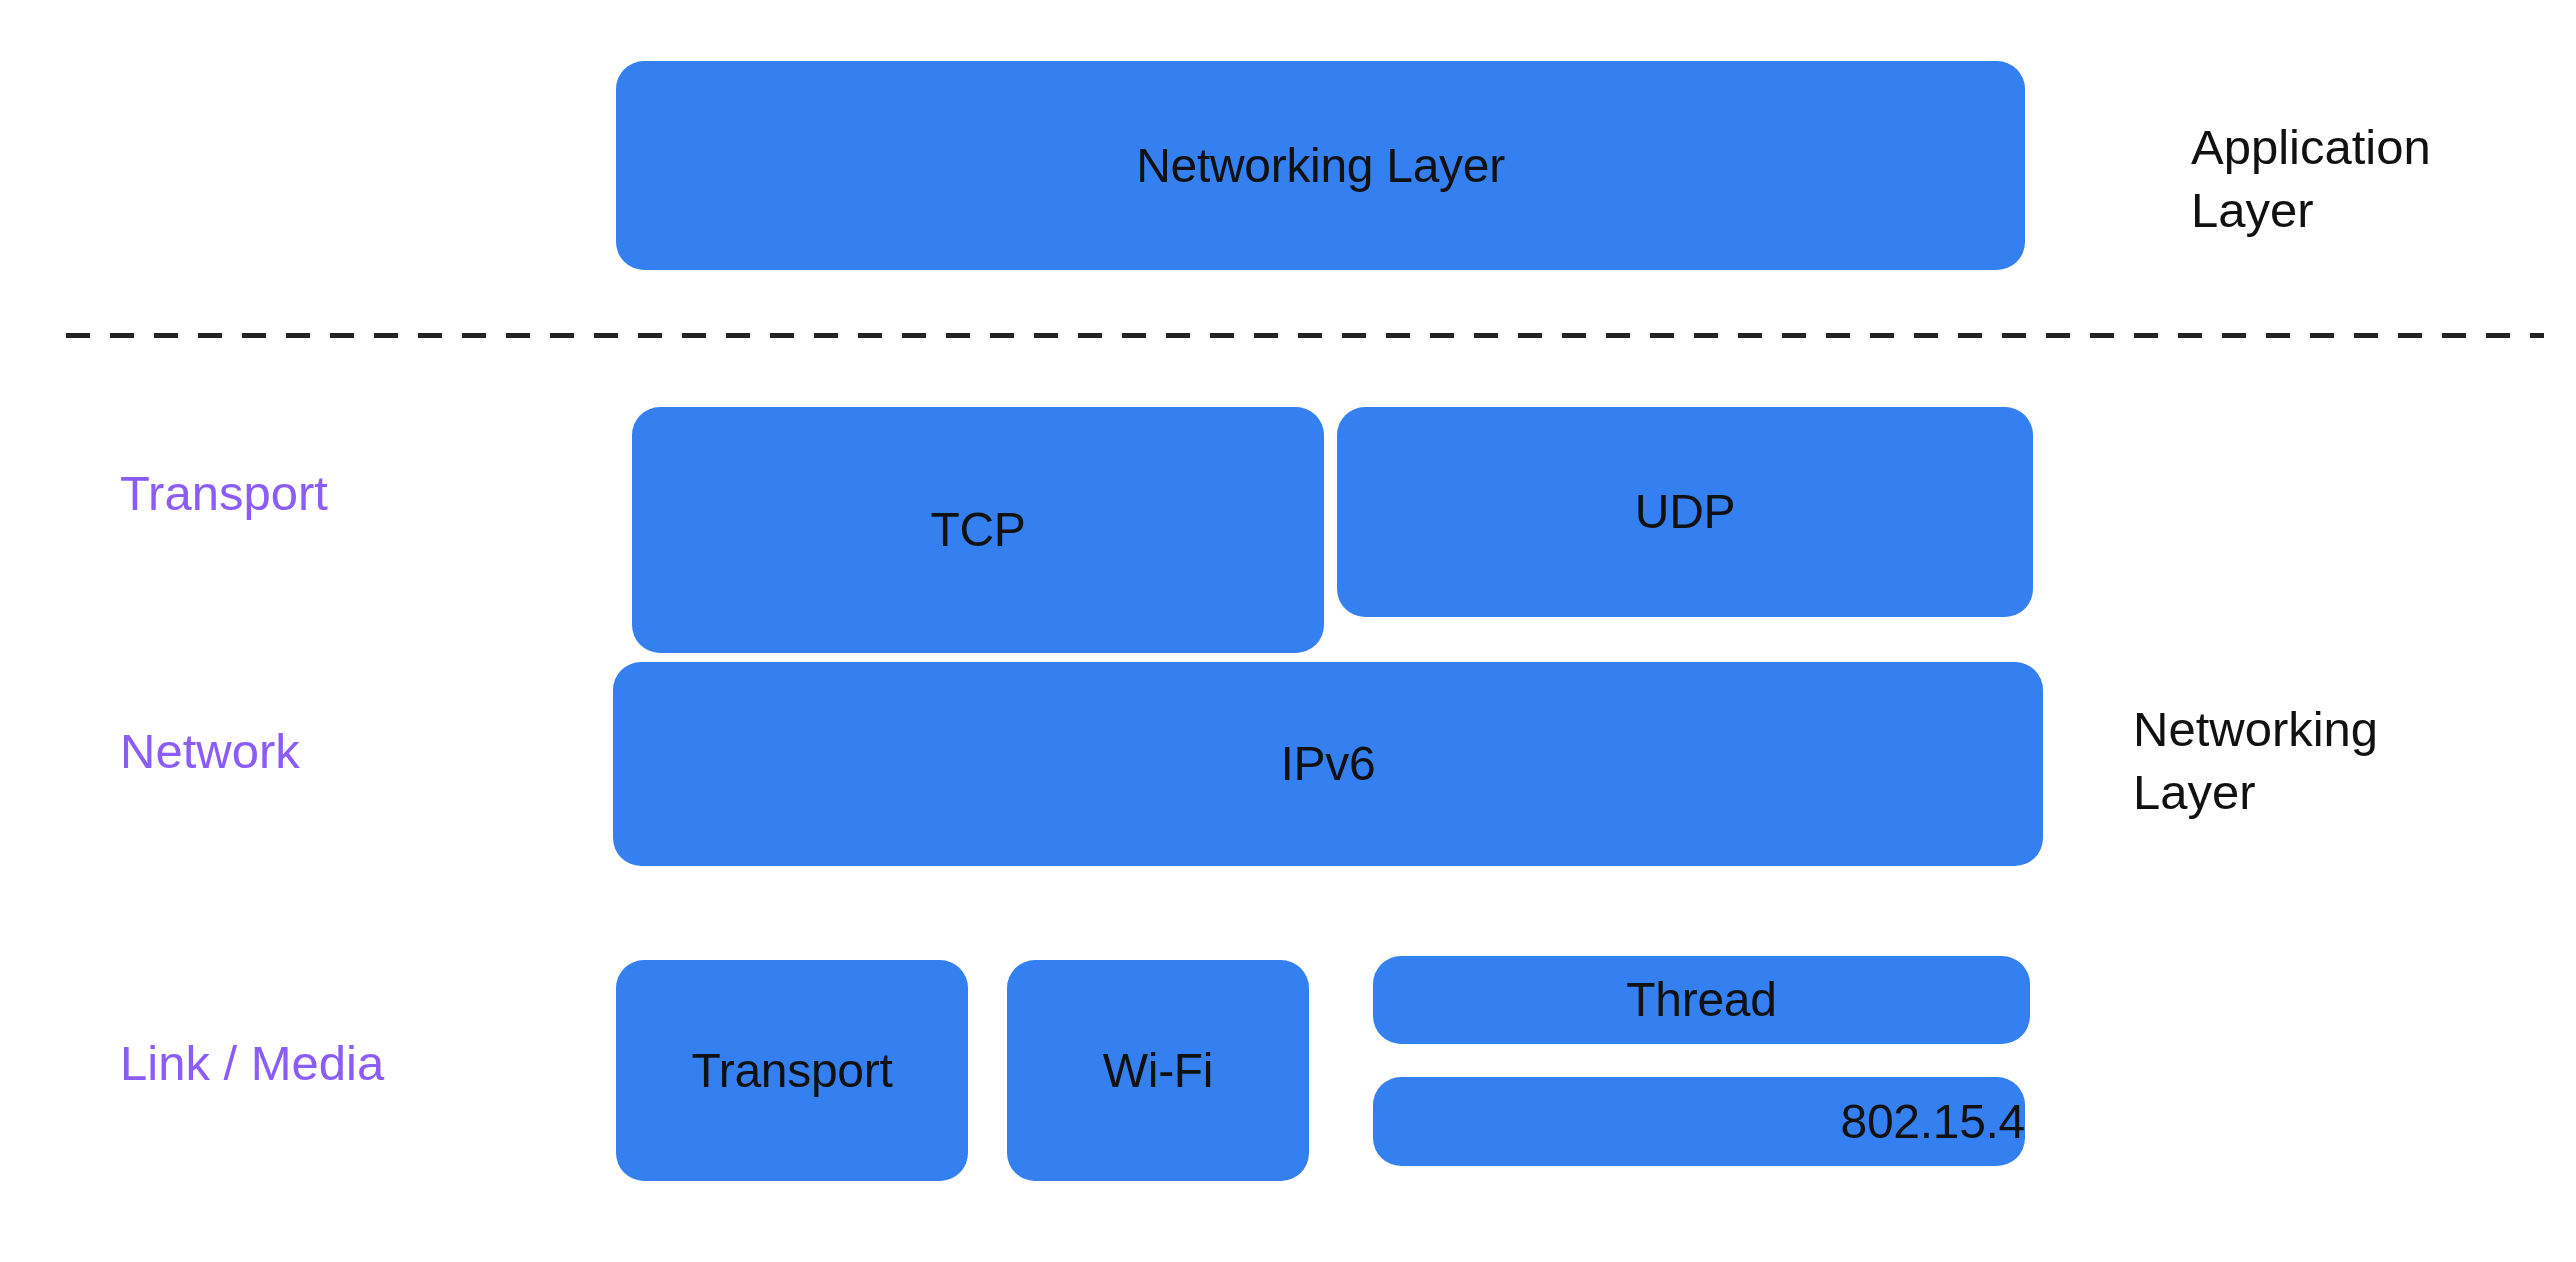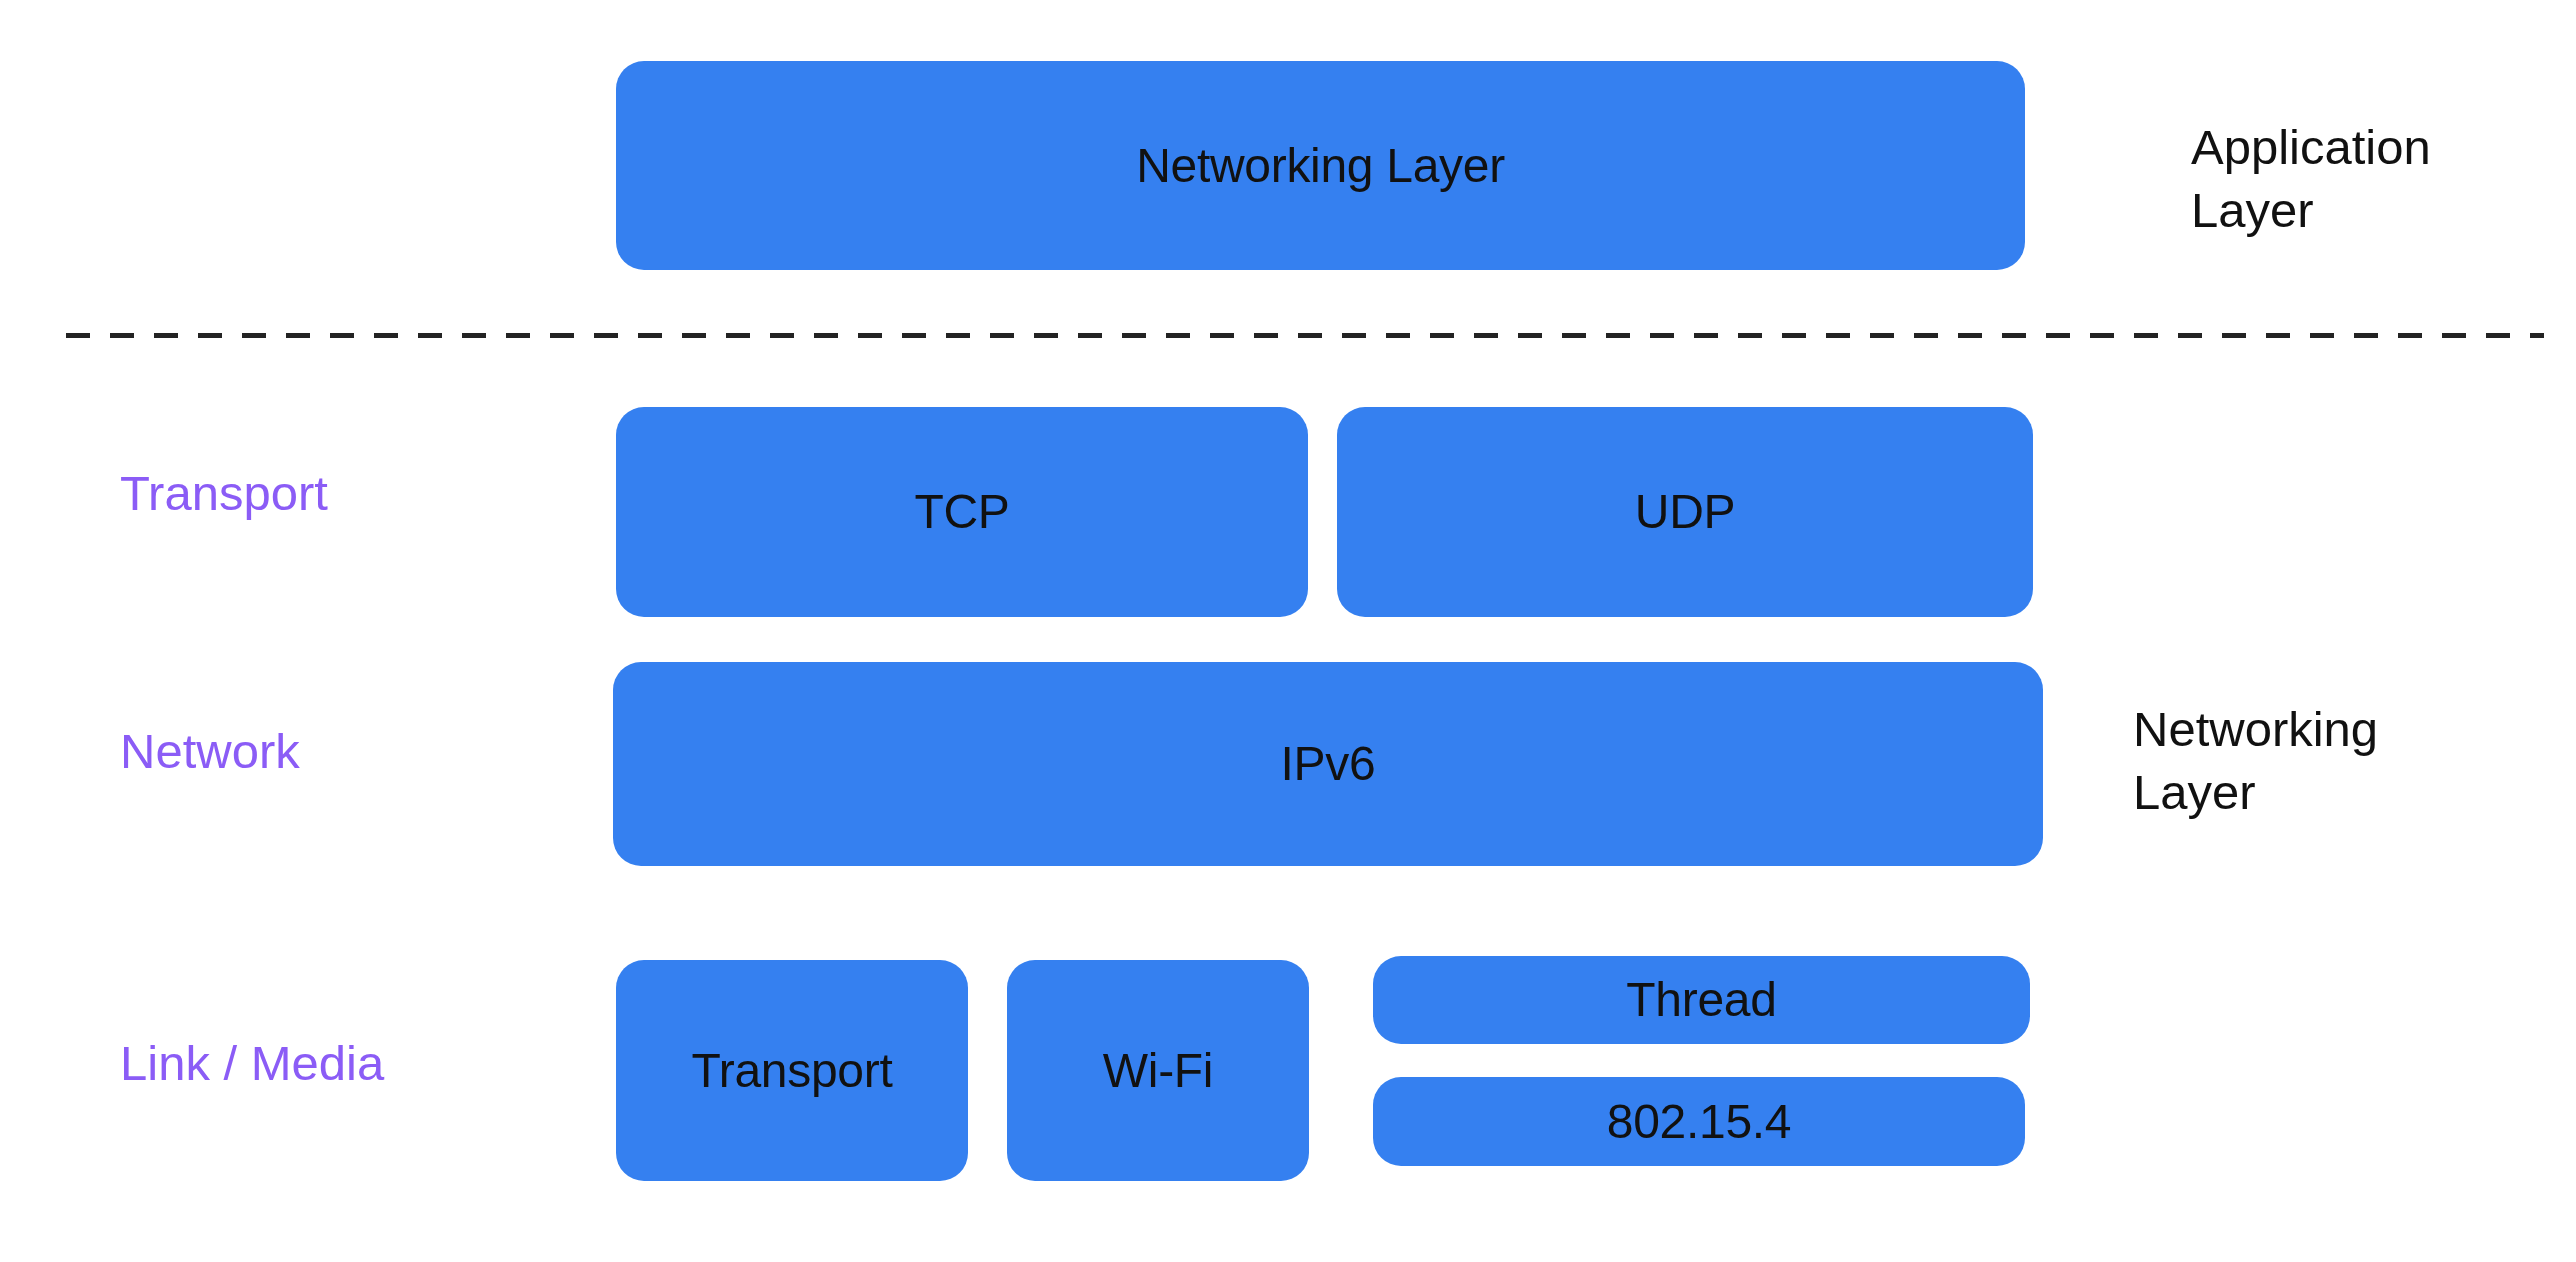--- a/index.html
+++ b/index.html
@@ -36,27 +36,27 @@
     color: #111111;
     font-size: 48px;
     font-weight: 400;
     line-height: 1;
     letter-spacing: -0.3px;
     white-space: nowrap;
   }
 
   
   #block-application { left: 616px; top: 61px;  width: 1409px; height: 209px; }
-  #block-tcp         { left: 616px; top: 407px;  width: 692px; height: 210px; }
+  #block-tcp         { left: 632px; top: 407px;  width: 692px; height: 246px; }
   #block-udp         { left: 1337px; top: 407px;  width: 696px; height: 210px; text-align: center; }
   #block-ipv6        { left: 613px; top: 662px; width: 1430px; height: 204px; }
   #block-ethernet    { left: 616px; top: 960px; width: 352px;  height: 221px; }
   #block-wifi        { left: 1007px; top: 960px; width: 302px;  height: 221px; }
   #block-thread      { left: 1373px; top: 956px; width: 657px; height: 88px; }
-  #block-802154      { left: 1373px; top: 1077px; width: 652px; height: 89px; }
+  #block-802154      { left: 1373px; top: 1077px; width: 652px; height: 89px; justify-content: flex-end; }
 
   
   .row-label {
     position: absolute;
     color: #8b5cf6;
     font-size: 49px;
     font-weight: 400;
     line-height: 1.14;
     white-space: nowrap;
   }

